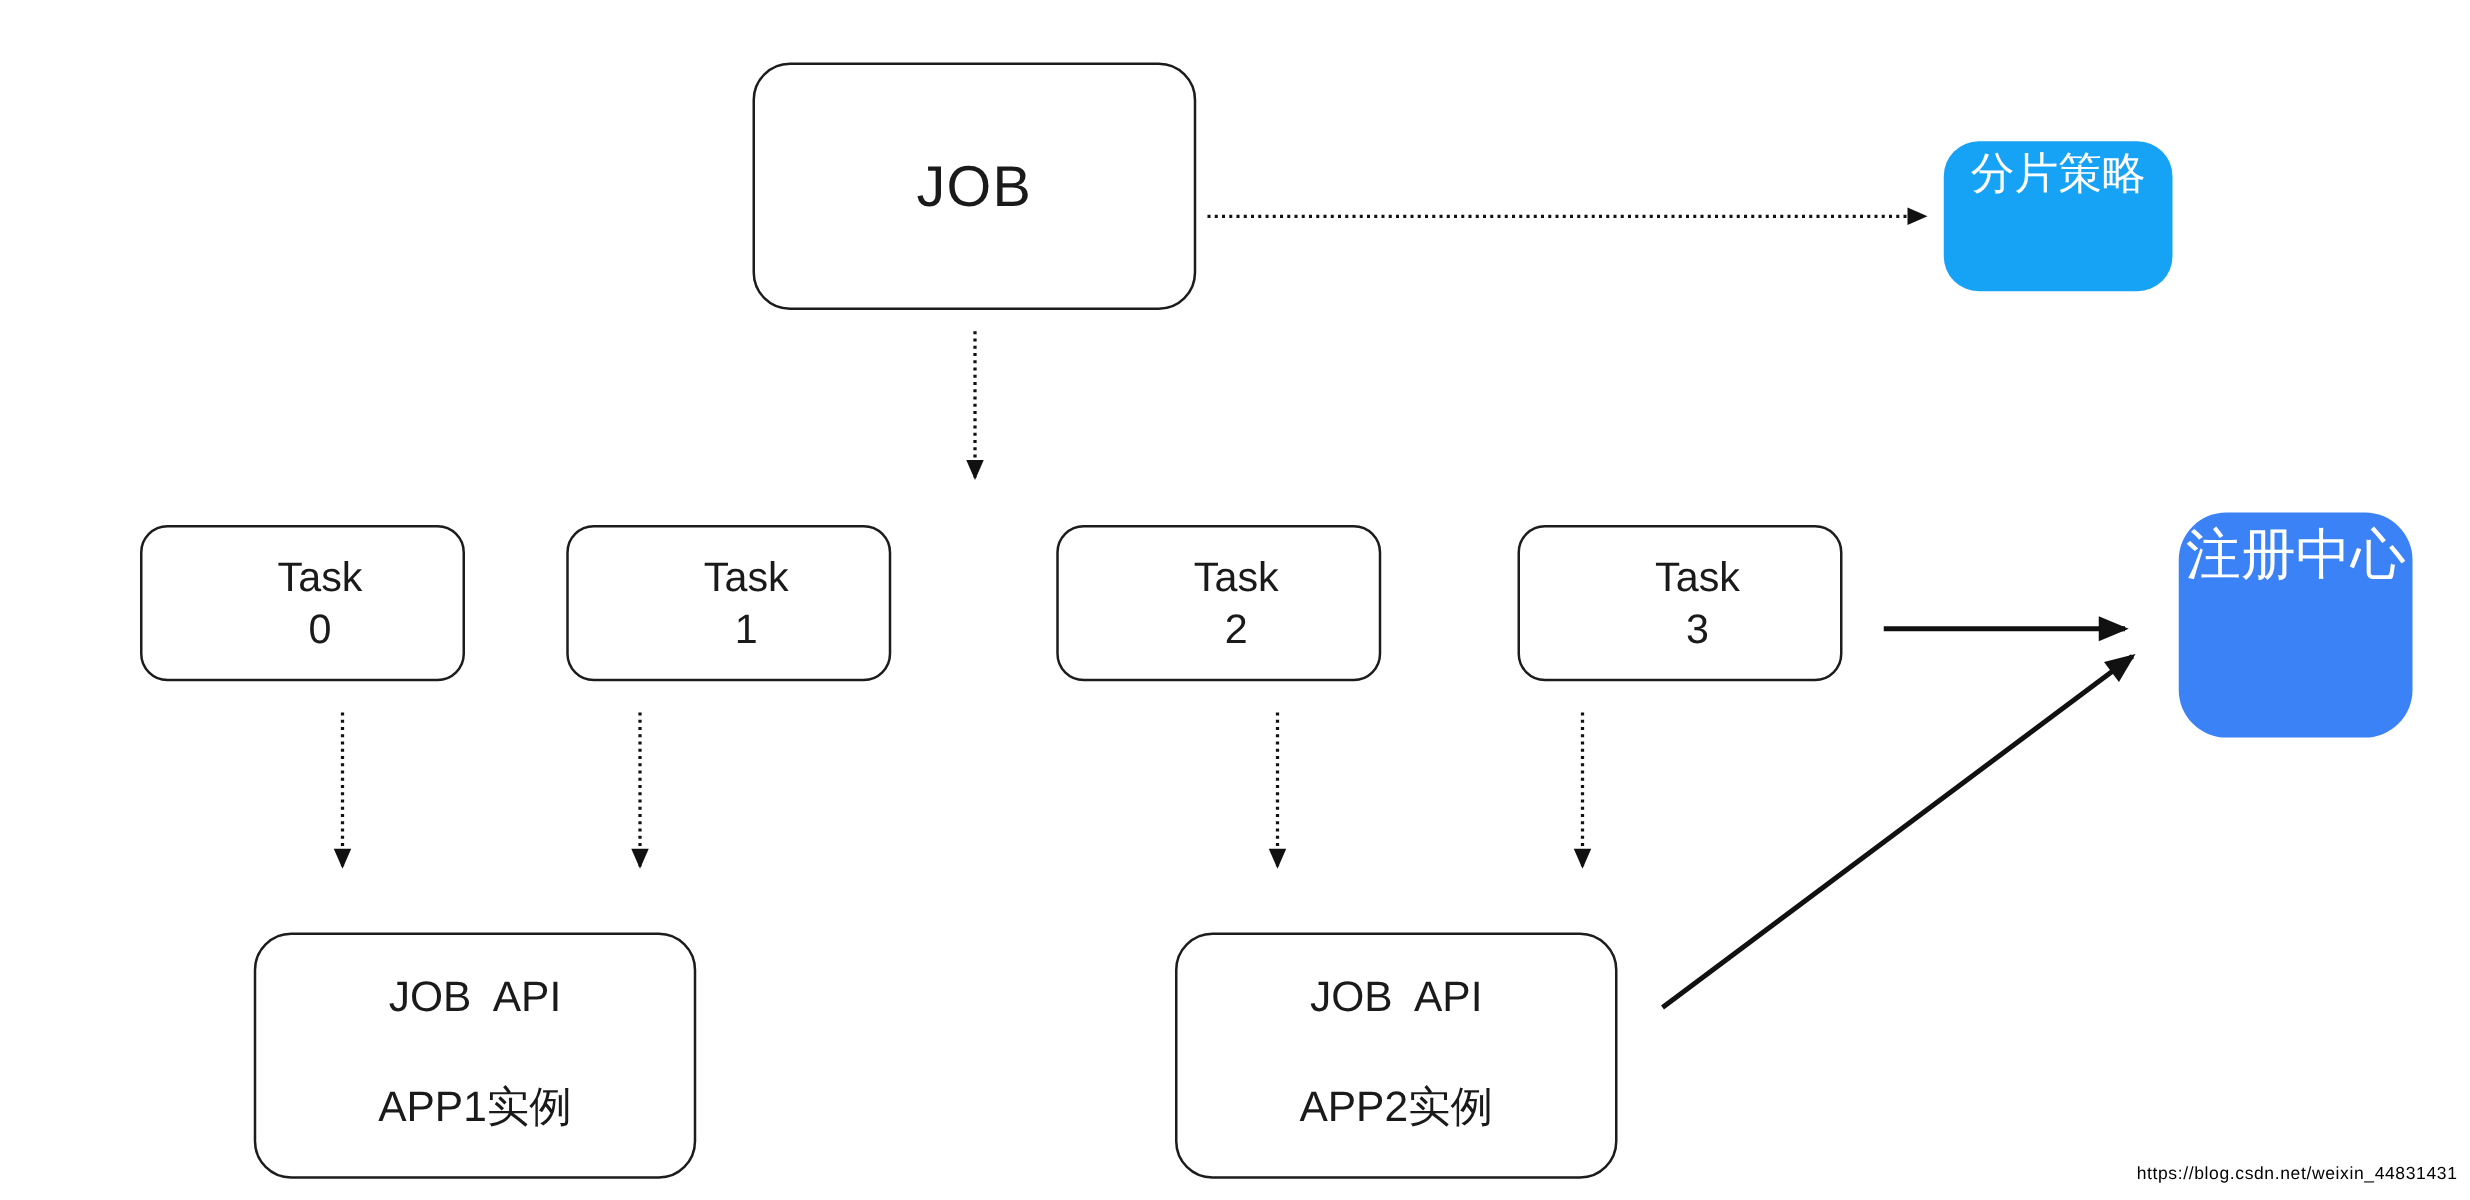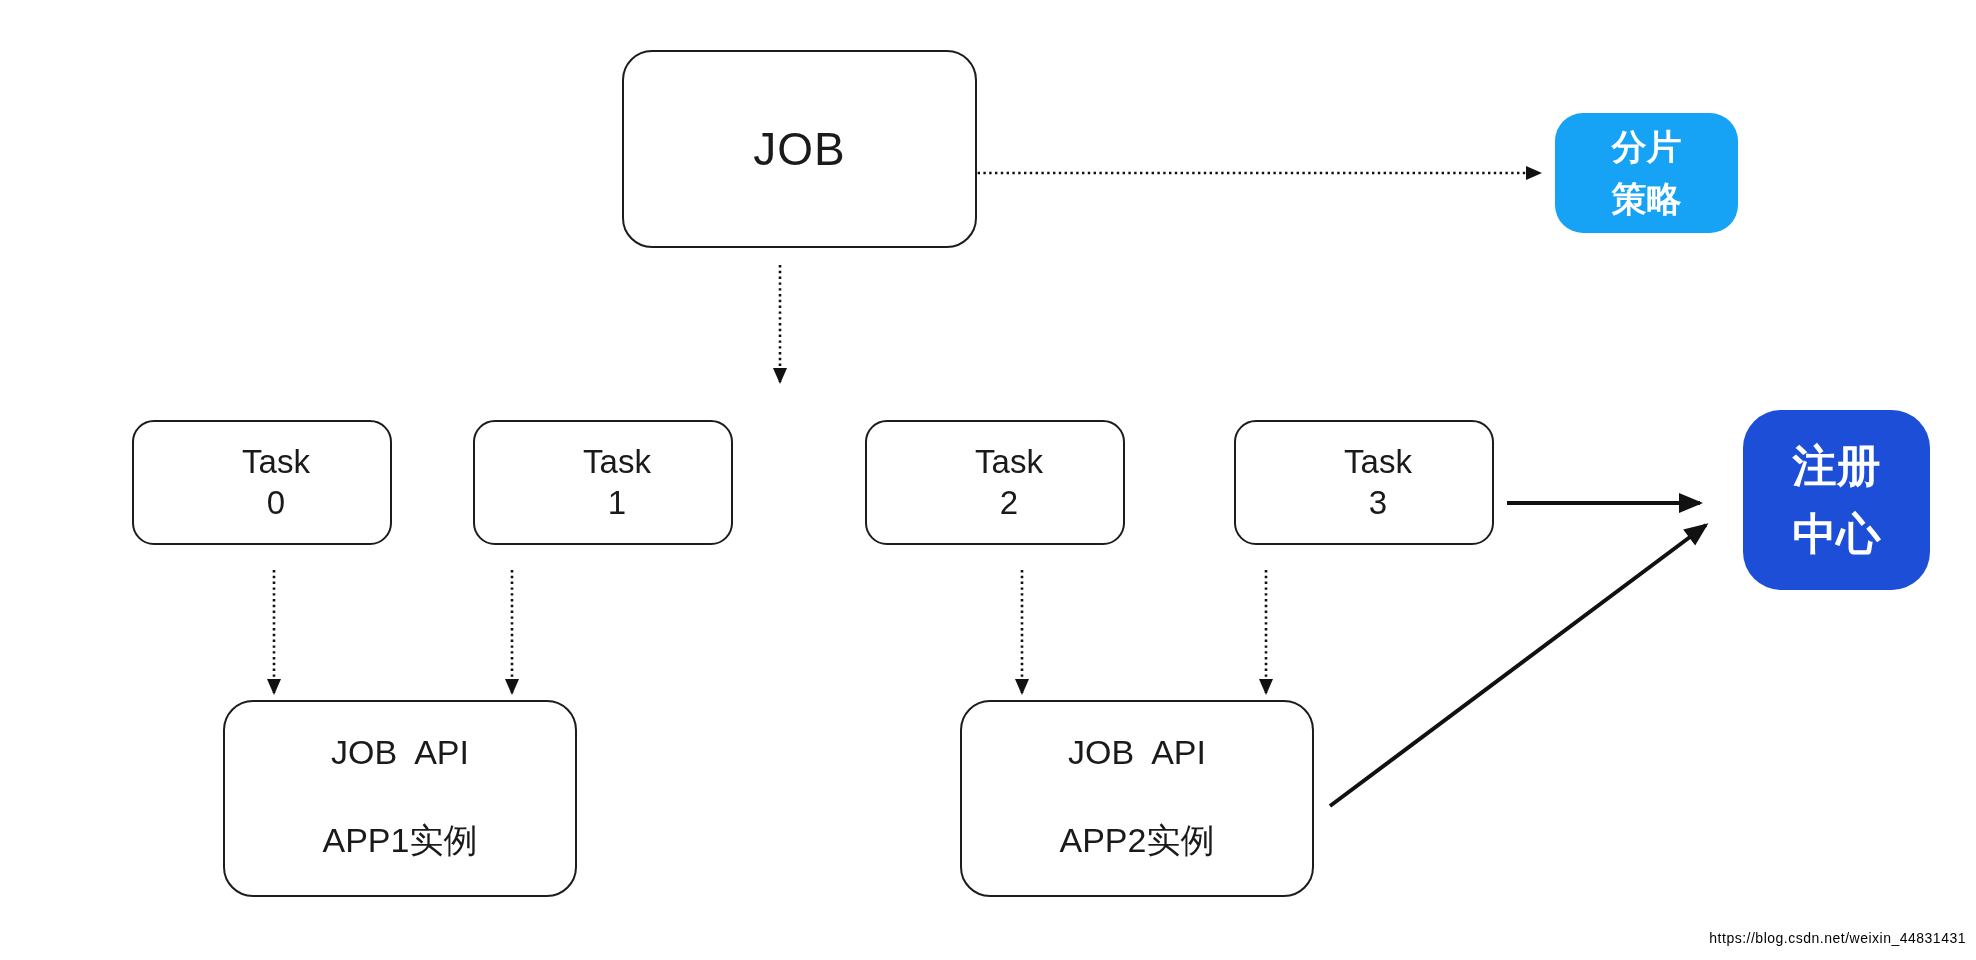--- a/index.html
+++ b/index.html
@@ -16,58 +16,57 @@
     position: absolute;
     box-sizing: border-box;
     background: #ffffff;
     border: 2.5px solid #1c1c1c;
     display: flex;
     flex-direction: column;
     align-items: center;
     justify-content: center;
     text-align: center;
     line-height: 1.22;
-    margin-left: 20px;
   }
   .node-job {
     left: 602px; top: 50px; width: 355px; height: 198px;
     border-radius: 30px;
     font-size: 46px;
     letter-spacing: 1px;
   }
   .node-task {
     top: 420px; width: 260px; height: 125px;
     border-radius: 22px;
     font-size: 33px;
     padding-left: 28px;
   }
   #task-0 { left: 112px; }
   #task-1 { left: 453px; }
   #task-2 { left: 845px; }
   #task-3 { left: 1214px; }
   .node-app {
-    top: 700px; width: 354px; height: 197px;
+    top: 746px; width: 354px; height: 197px;
     border-radius: 30px;
     font-size: 34px;
     justify-content: space-between;
     padding: 30px 0 34px 0;
   }
   #app-1 { left: 203px; }
   #app-2 { left: 940px; }
   .node-app .app-line { white-space: pre; }
   .node-blue {
     position: absolute;
     box-sizing: border-box;
     display: flex;
-    flex-direction: column;
-    align-items: center;
+    flex-direction: row;
+    align-items: flex-start;
     justify-content: center;
     text-align: center;
     color: #ffffff;
-    font-weight: 700;
+    font-weight: 400;
   }
   #sharding {
     left: 1555px; top: 113px; width: 183px; height: 120px;
     border-radius: 28px;
     font-size: 35px;
     line-height: 1.5;
   }
   #registry {
     left: 1743px; top: 410px; width: 187px; height: 180px;
     border-radius: 38px;
@@ -122,21 +121,21 @@
 
   <div class="node node-job" id="job">
     <span>JOB</span>
   </div>
 
   <div class="node-blue" id="sharding" style="background:#16a3f6;">
     <div>分片</div>
     <div>策略</div>
   </div>
 
-  <div class="node-blue" id="registry" style="background:#1d4ed8;">
+  <div class="node-blue" id="registry" style="background:#3b82f6;">
     <div>注册</div>
     <div>中心</div>
   </div>
 
   <div class="node node-task" id="task-0">
     <div>Task</div>
     <div>0</div>
   </div>
   <div class="node node-task" id="task-1">
     <div>Task</div>

